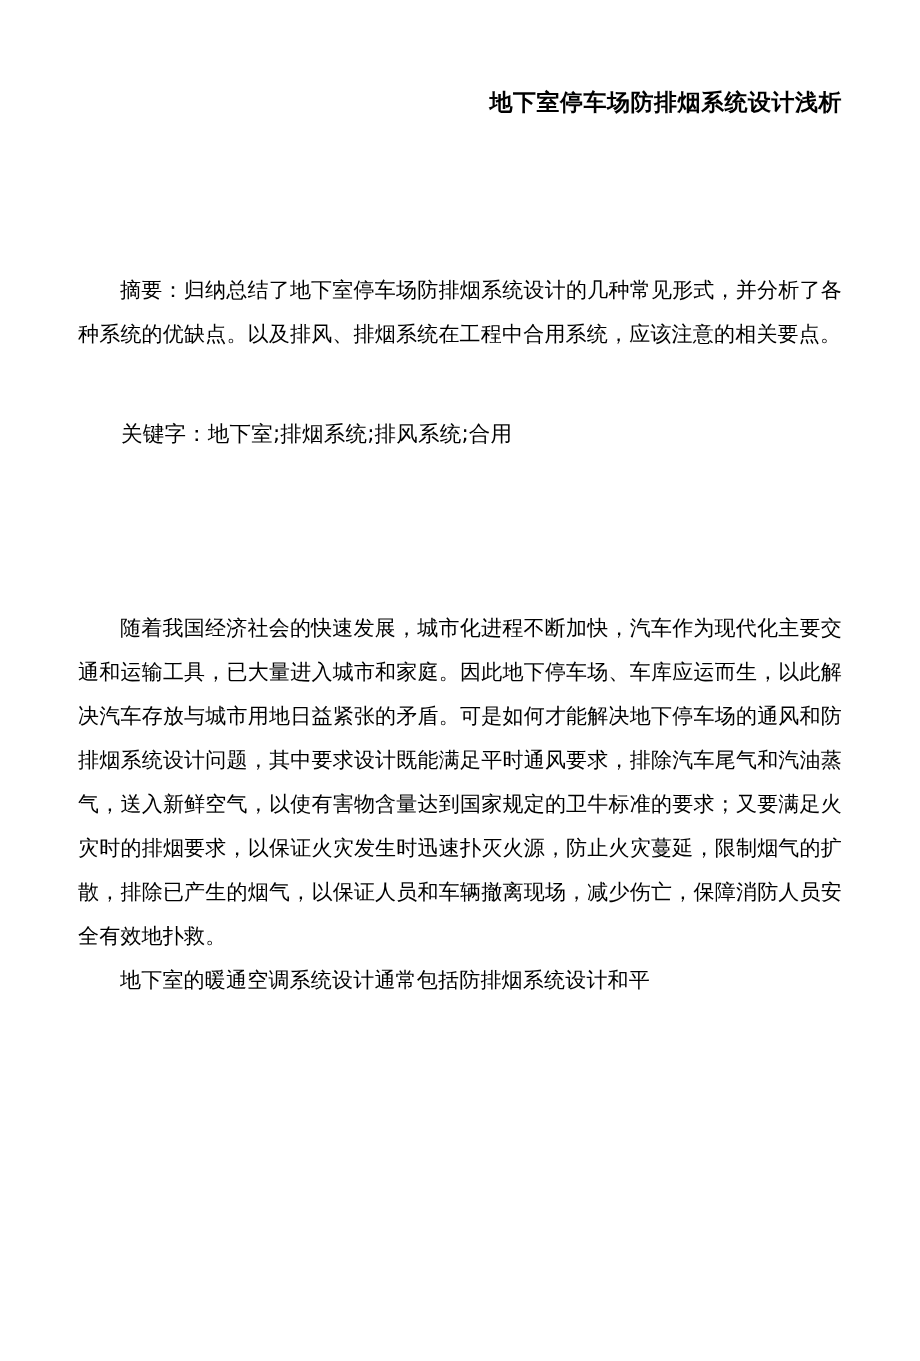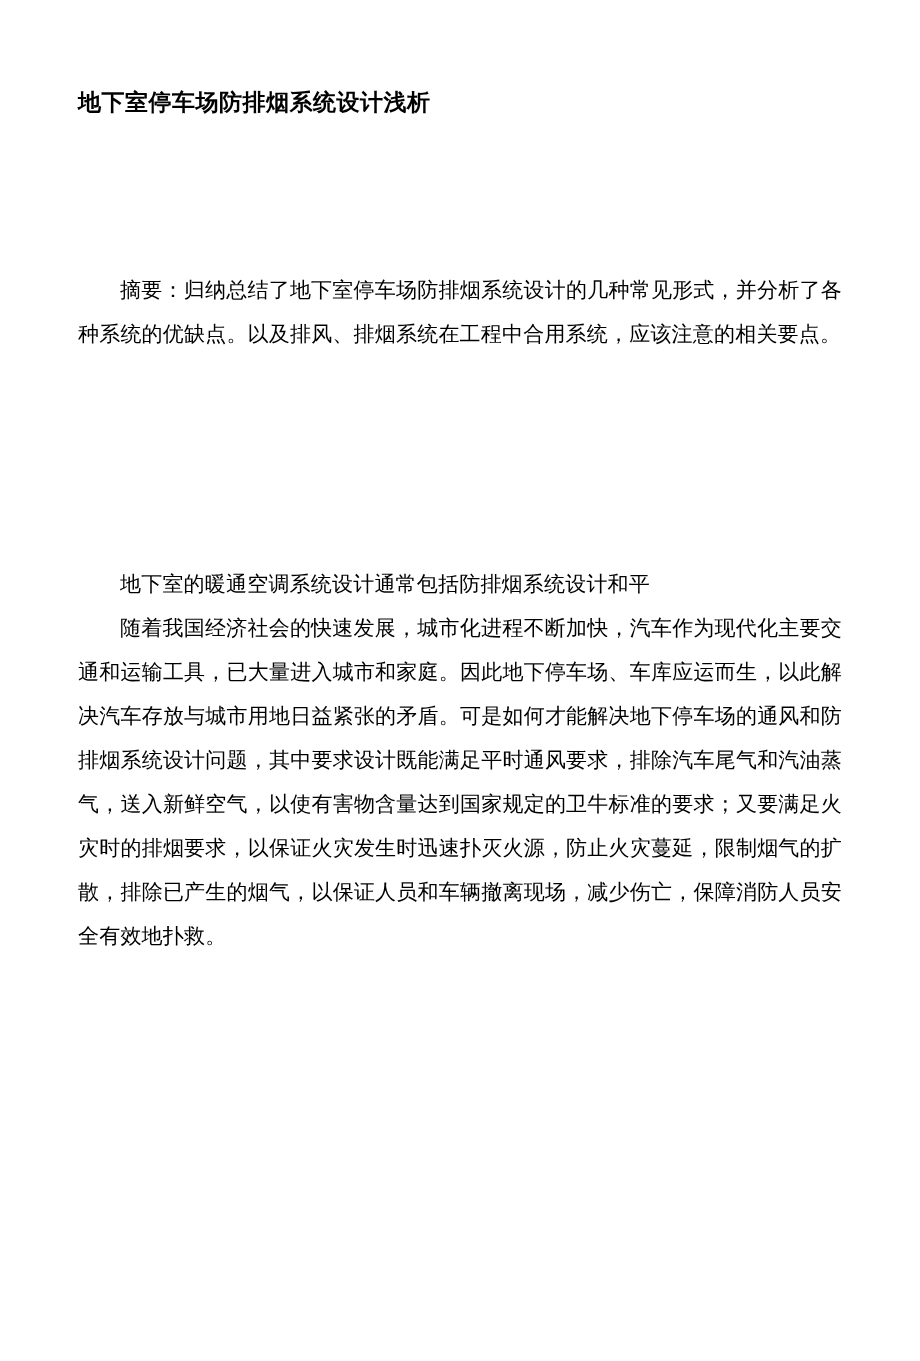--- a/index.html
+++ b/index.html
@@ -15,21 +15,21 @@
     overflow: hidden;
   }
   .page {
     width: 920px;
     height: 1361px;
     box-sizing: border-box;
     padding: 62px 78px 40px 78px;
     position: relative;
   }
   .doc-title {
-    text-align: left;
+    text-align: right;
     font-size: 23px;
     font-weight: bold;
     letter-spacing: 0.5px;
     margin: 24px 0 0 0;
     line-height: 1.4;
   }
   .spacer-lg {
     height: 150px;
   }
   .spacer-md {
@@ -63,21 +63,22 @@
 <div class="page">
 
   <h1 class="doc-title">地下室停车场防排烟系统设计浅析</h1>
 
   <div class="spacer-lg"></div>
 
   <p class="para indent">摘要：归纳总结了地下室停车场防排烟系统设计的几种常见形式，并分析了各种系统的优缺点。以及排风、排烟系统在工程中合用系统，应该注意的相关要点。</p>
 
   <div class="spacer-md"></div>
 
+  <p class="keywords">关键字：地下室;排烟系统;排风系统;合用</p>
 
   <div class="spacer-lg"></div>
 
   <div class="body-block">
+    <p class="para indent">随着我国经济社会的快速发展，城市化进程不断加快，汽车作为现代化主要交通和运输工具，已大量进入城市和家庭。因此地下停车场、车库应运而生，以此解决汽车存放与城市用地日益紧张的矛盾。可是如何才能解决地下停车场的通风和防排烟系统设计问题，其中要求设计既能满足平时通风要求，排除汽车尾气和汽油蒸气，送入新鲜空气，以使有害物含量达到国家规定的卫牛标准的要求；又要满足火灾时的排烟要求，以保证火灾发生时迅速扑灭火源，防止火灾蔓延，限制烟气的扩散，排除已产生的烟气，以保证人员和车辆撤离现场，减少伤亡，保障消防人员安全有效地扑救。</p>
     <p class="para indent">地下室的暖通空调系统设计通常包括防排烟系统设计和平</p>
-    <p class="para indent">随着我国经济社会的快速发展，城市化进程不断加快，汽车作为现代化主要交通和运输工具，已大量进入城市和家庭。因此地下停车场、车库应运而生，以此解决汽车存放与城市用地日益紧张的矛盾。可是如何才能解决地下停车场的通风和防排烟系统设计问题，其中要求设计既能满足平时通风要求，排除汽车尾气和汽油蒸气，送入新鲜空气，以使有害物含量达到国家规定的卫牛标准的要求；又要满足火灾时的排烟要求，以保证火灾发生时迅速扑灭火源，防止火灾蔓延，限制烟气的扩散，排除已产生的烟气，以保证人员和车辆撤离现场，减少伤亡，保障消防人员安全有效地扑救。</p>
   </div>
 
 </div>
 
 </body></html>

